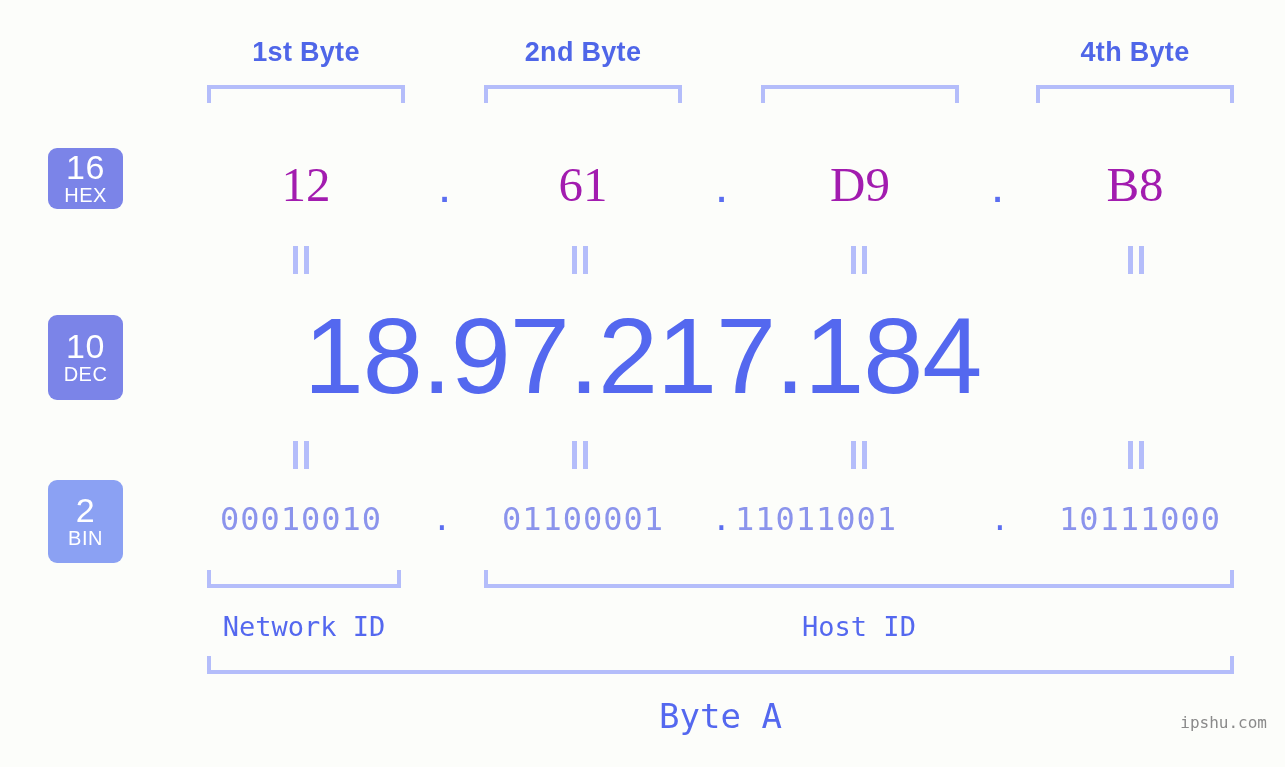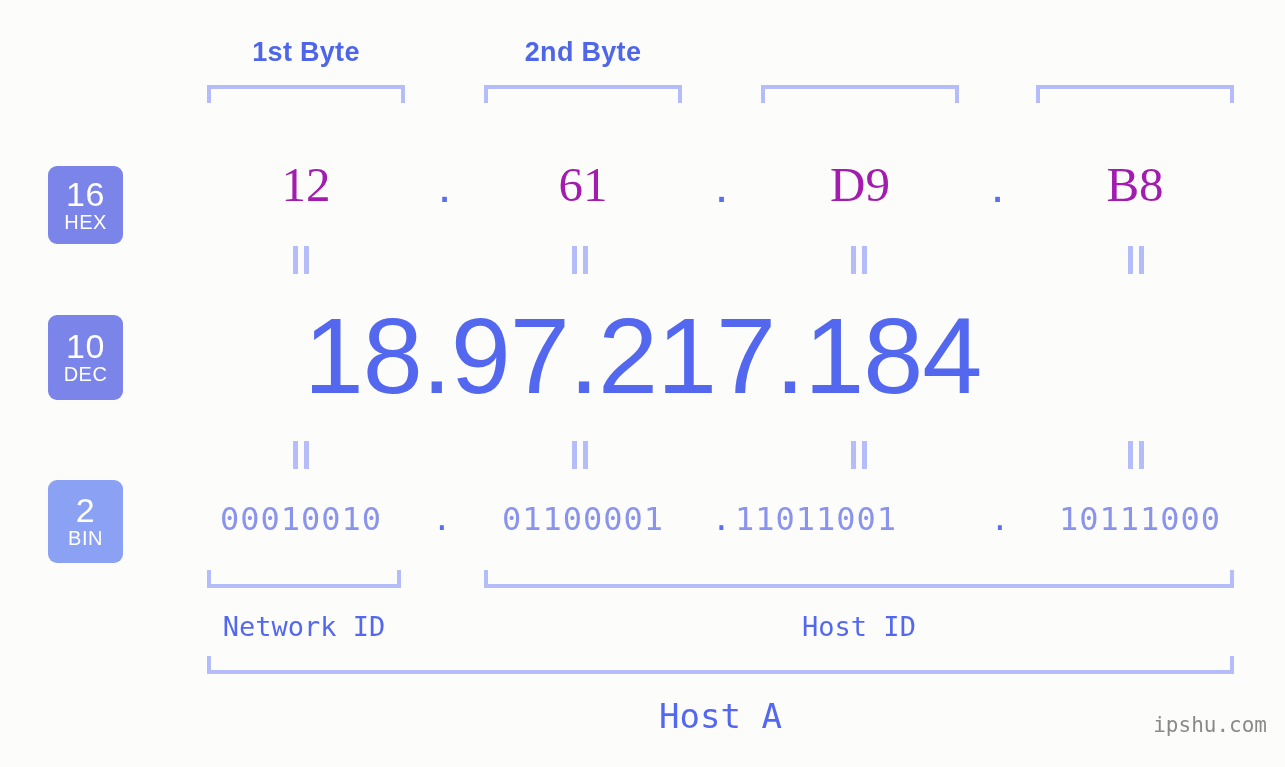--- a/index.html
+++ b/index.html
@@ -175,40 +175,41 @@
     color: #5468ef;
     white-space: nowrap;
   }
 
   
   .watermark {
     position: absolute;
     right: 18px;
     top: 713px;
     font-family: "DejaVu Sans Mono", monospace;
-    font-size: 21px;
+    font-size: 16px;
     color: #8a8a8a;
     letter-spacing: 0px;
     white-space: nowrap;
   }
 </style>
 </head>
 <body>
 
 <div id="stage">
 
   <div class="byte-label" style="left:207px; width:198px;">1st Byte</div>
   <div class="byte-label" style="left:484px; width:198px;">2nd Byte</div>
+  <div class="byte-label" style="left:1036px; width:198px;">4th Byte</div>
 
   <div class="bracket-down" style="left:207px; width:198px; top:85px;"></div>
   <div class="bracket-down" style="left:484px; width:198px; top:85px;"></div>
   <div class="bracket-down" style="left:761px; width:198px; top:85px;"></div>
   <div class="bracket-down" style="left:1036px; width:198px; top:85px;"></div>
 
-  <div class="radix-badge" style="top:166px; height:78px; background:#7b84e8;">
+  <div class="radix-badge" style="top:148px; height:61px; background:#7b84e8;">
     <span class="num">16</span>
     <span class="name">HEX</span>
   </div>
 
   <div class="hex-cell" style="left:207px; width:198px; top:155px;">12</div>
   <div class="dot-sep" style="left:405px; width:79px; top:155px; font-size:49px;">.</div>
 
   <div class="hex-cell" style="left:484px; width:198px; top:155px;">61</div>
   <div class="dot-sep" style="left:682px; width:79px; top:155px; font-size:49px;">.</div>
 
@@ -274,17 +275,17 @@
 
   <div class="bin-cell" style="left:1041px; width:198px; top:497px;">10111000</div>
 
   <div class="bracket-up" style="left:207px; width:194px; top:570px;"></div>
   <div class="bracket-up" style="left:484px; width:750px; top:570px;"></div>
 
   <div class="id-label" style="left:207px; width:194px; top:611px;">Network ID</div>
   <div class="id-label" style="left:484px; width:750px; top:611px;">Host ID</div>
 
   <div class="bracket-up" style="left:207px; width:1027px; top:656px;"></div>
-  <div class="class-label" style="left:207px; width:1027px; top:696px;">Host A</div>
+  <div class="class-label" style="left:207px; width:1027px; top:696px;">Byte A</div>
 
   <div class="watermark">ipshu.com</div>
 
 </div>
 
 </body></html>

